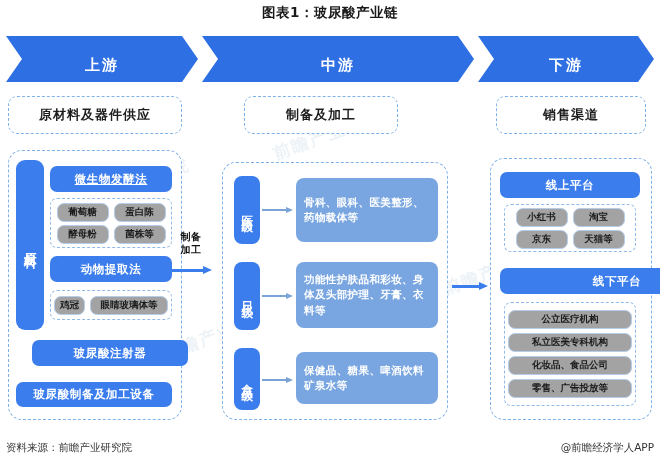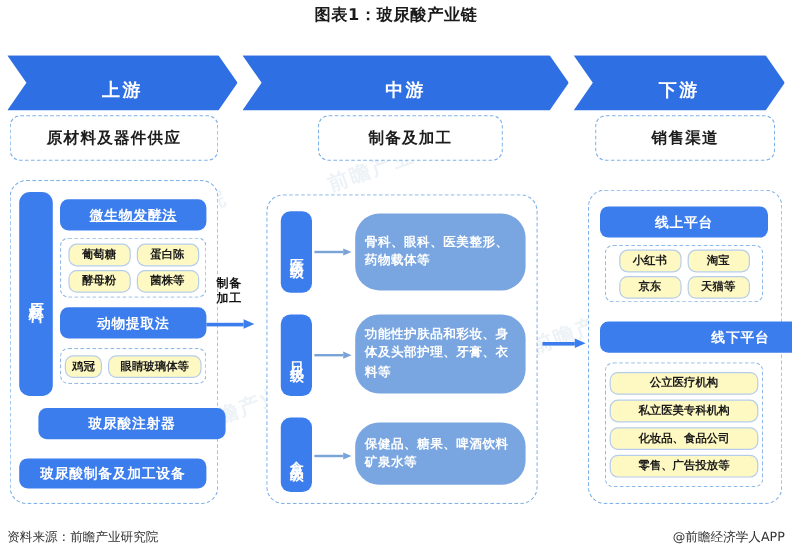--- a/index.html
+++ b/index.html
@@ -14,37 +14,37 @@
   .title{
     position:absolute;left:0;top:4px;width:660px;text-align:center;
     font-size:13.5px;font-weight:bold;color:#1a1a1a;letter-spacing:0.5px;
   }
 
   
   .chevron-bar{position:absolute;left:6px;top:36px;width:648px;height:46px;}
   .chev{
     position:absolute;top:0;height:58px;background:#2f6fe4;color:#fff;
     display:flex;align-items:center;justify-content:center;
-    font-size:15px;font-weight:bold;letter-spacing:2px;margin-top:10px;
+    font-size:15px;font-weight:bold;letter-spacing:2px;
   }
   .chev.c1{left:0;width:192px;
     clip-path:polygon(0 0, 176px 0, 192px 23px, 176px 46px, 0 46px, 16px 23px);}
   .chev.c2{left:196px;width:272px;
     clip-path:polygon(0 0, 256px 0, 272px 23px, 256px 46px, 0 46px, 16px 23px);}
   .chev.c3{left:472px;width:176px;
     clip-path:polygon(0 0, 160px 0, 176px 23px, 160px 46px, 0 46px, 16px 23px);}
 
   
   .col-head{
     position:absolute;border:1.3px dashed #7fb2e8;border-radius:9px;
     background:#fff;display:flex;align-items:center;justify-content:center;
     font-size:13px;color:#1d1d1d;font-weight:bold;letter-spacing:1px;
   }
   .col-head.h1{left:8px;top:96px;width:172px;height:36px;}
-  .col-head.h2{left:265px;top:96px;width:152px;height:36px;}
+  .col-head.h2{left:244px;top:96px;width:152px;height:36px;}
   .col-head.h3{left:496px;top:96px;width:148px;height:36px;}
 
   
   .group{
     position:absolute;border:1.3px dashed #7fb2e8;border-radius:14px;background:#fff;
   }
   .group.g1{left:8px;top:150px;width:172px;height:268px;}
   .group.g2{left:222px;top:162px;width:224px;height:256px;}
   .group.g3{left:490px;top:158px;width:160px;height:260px;}
 
@@ -61,39 +61,39 @@
     writing-mode:vertical-rl;text-orientation:upright;letter-spacing:2px;
   }
 
   
   .chipgroup{
     position:absolute;border:1.1px dashed #8fb9e8;border-radius:7px;
     background:#fff;display:flex;flex-wrap:wrap;align-content:center;
     justify-content:center;gap:3px 5px;padding:3px;box-sizing:border-box;
   }
   .chip{
-    background:#fef9c3;border:1px solid #b6cdea;border-radius:7px;
+    background:#a3a3a3;border:1px solid #b6cdea;border-radius:7px;
     color:#1b1b1b;font-size:9.5px;font-weight:bold;
     display:flex;align-items:center;justify-content:center;
     padding:2px 5px;box-sizing:border-box;white-space:nowrap;
   }
   .chip.w2{min-width:52px;}
   .chip.wide{min-width:118px;}
   .chip.sm{min-width:30px;}
   .chip.md{min-width:78px;}
 
   
   .grade{
     position:absolute;background:#3b7ded;border-radius:8px;color:#fff;
     display:flex;align-items:center;justify-content:center;
     font-size:11.5px;font-weight:bold;line-height:1.1;
     writing-mode:vertical-rl;text-orientation:upright;letter-spacing:3px;
   }
   .desc{
-    position:absolute;background:#79a6e0;border-radius:20px;color:#fff;
+    position:absolute;background:#79a6e0;border-radius:8px;color:#fff;
     font-size:10.5px;font-weight:bold;line-height:1.45;letter-spacing:0.4px;
     padding:7px 8px;box-sizing:border-box;display:flex;align-items:center;
   }
 
   
   .arrow{position:absolute;height:8px;display:block;}
   .arrow .shaft{position:absolute;left:0;top:2.5px;height:3px;background:#3b7ded;}
   .arrow .head{
     position:absolute;top:0;width:0;height:0;
     border-top:4px solid transparent;border-bottom:4px solid transparent;

